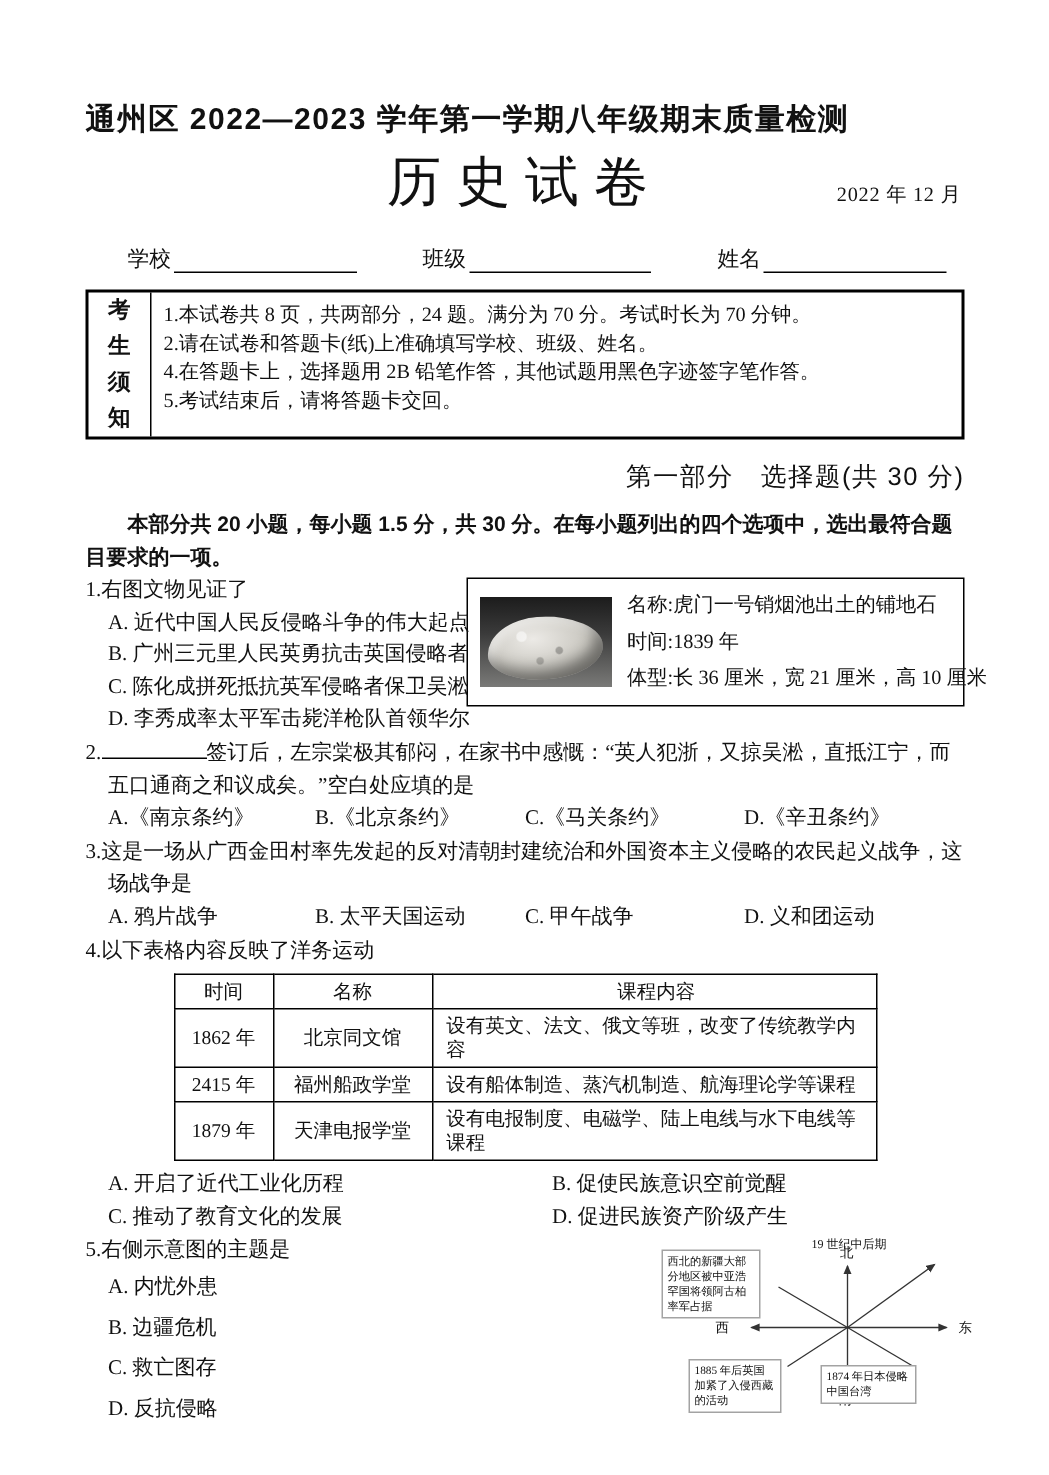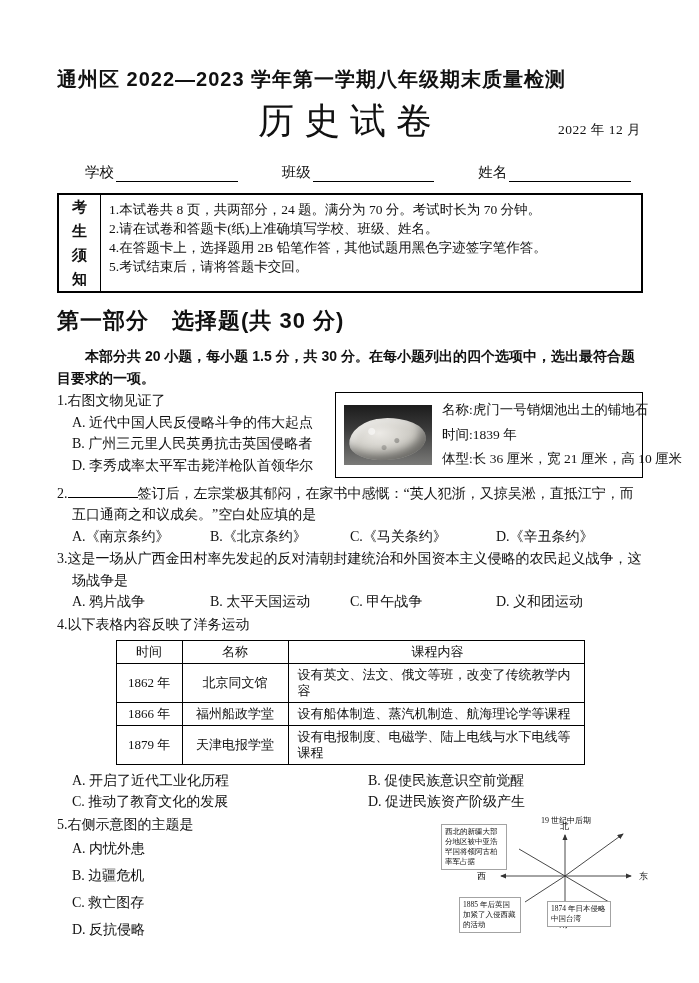--- a/index.html
+++ b/index.html
@@ -37,38 +37,38 @@
   }
   .notice-side-label {
     width:17px; word-break:break-all; text-align:center;
     font-family:"Liberation Sans","DejaVu Sans",sans-serif;
     font-weight:bold; font-size:15px; line-height:24px;
   }
   .notice-body { flex:1; padding:5px 10px 5px 8px; }
   .notice-line { font-size:13.5px; line-height:19px; }
   .section-title {
     font-family:"Liberation Sans","DejaVu Sans",sans-serif;
-    font-weight:bold; font-size:22px; text-align:left; margin-top:13px;
+    font-weight:normal; font-size:17px; text-align:right; margin-top:13px;
     letter-spacing:1px;
   }
   .intro {
     font-family:"Liberation Sans","DejaVu Sans",sans-serif;
     font-weight:bold; font-size:14px; line-height:22px;
     text-indent:2em; margin-top:9px;
   }
   .q { margin-top:1px; line-height:21.6px; }
   .stem { padding-left:15px; text-indent:-15px; }
   .opts-stack { padding-left:15px; }
   .opts-grid4 { padding-left:15px; display:grid; grid-template-columns:138px 140px 146px 1fr; }
   .opts-grid2 { padding-left:15px; display:grid; grid-template-columns:296px 1fr; }
   .opt { white-space:nowrap; }
   .ans-blank { display:inline-block; width:70px; border-bottom:1px solid #000; height:1em; vertical-align:baseline; }
   
   .artifact-box {
-    float:right; width:308px; margin:2px 0 4px 8px;
+    float:right; width:332px; margin:2px 0 4px 8px;
     border:1px solid #000; padding:5px 8px;
     display:flex; align-items:center; gap:10px;
   }
   .artifact-info { font-size:13.5px; line-height:24.5px; white-space:nowrap; }
   .stone-photo {
     width:88px; height:60px; flex:0 0 auto; position:relative;
     background:linear-gradient(180deg,#1c1c1c 0%,#3a3a3a 40%,#7a7a78 100%);
     overflow:hidden;
   }
   .stone {
@@ -160,20 +160,21 @@
       <div class="artifact-info">
         <div>名称:虎门一号销烟池出土的铺地石</div>
         <div>时间:1839 年</div>
         <div>体型:长 36 厘米，宽 21 厘米，高 10 厘米</div>
       </div>
     </div>
     <div class="stem">1.右图文物见证了</div>
     <div class="opts-stack">
       <div class="opt">A. 近代中国人民反侵略斗争的伟大起点</div>
       <div class="opt">B. 广州三元里人民英勇抗击英国侵略者</div>
+      <div class="opt">C. 陈化成拼死抵抗英军侵略者保卫吴淞</div>
       <div class="opt">D. 李秀成率太平军击毙洋枪队首领华尔</div>
     </div>
     <div class="clear"></div>
   </div>
 
   <div class="q">
     <div class="stem"><span>2.</span><span class="ans-blank"></span><span>签订后，左宗棠极其郁闷，在家书中感慨：“英人犯浙，又掠吴淞，直抵江宁，而五口通商之和议成矣。”空白处应填的是</span></div>
     <div class="opts-grid4">
       <div class="opt">A.《南京条约》</div>
       <div class="opt">B.《北京条约》</div>
@@ -200,21 +201,21 @@
         <td class="c1">时间</td>
         <td class="c2">名称</td>
         <td class="c3" style="text-align:center">课程内容</td>
       </tr>
       <tr>
         <td class="c1">1862 年</td>
         <td class="c2">北京同文馆</td>
         <td class="c3">设有英文、法文、俄文等班，改变了传统教学内容</td>
       </tr>
       <tr>
-        <td class="c1">1866 年</td>
+        <td class="c1">2415 年</td>
         <td class="c2">福州船政学堂</td>
         <td class="c3">设有船体制造、蒸汽机制造、航海理论学等课程</td>
       </tr>
       <tr>
         <td class="c1">1879 年</td>
         <td class="c2">天津电报学堂</td>
         <td class="c3">设有电报制度、电磁学、陆上电线与水下电线等课程</td>
       </tr>
     </tbody>
       </table>

